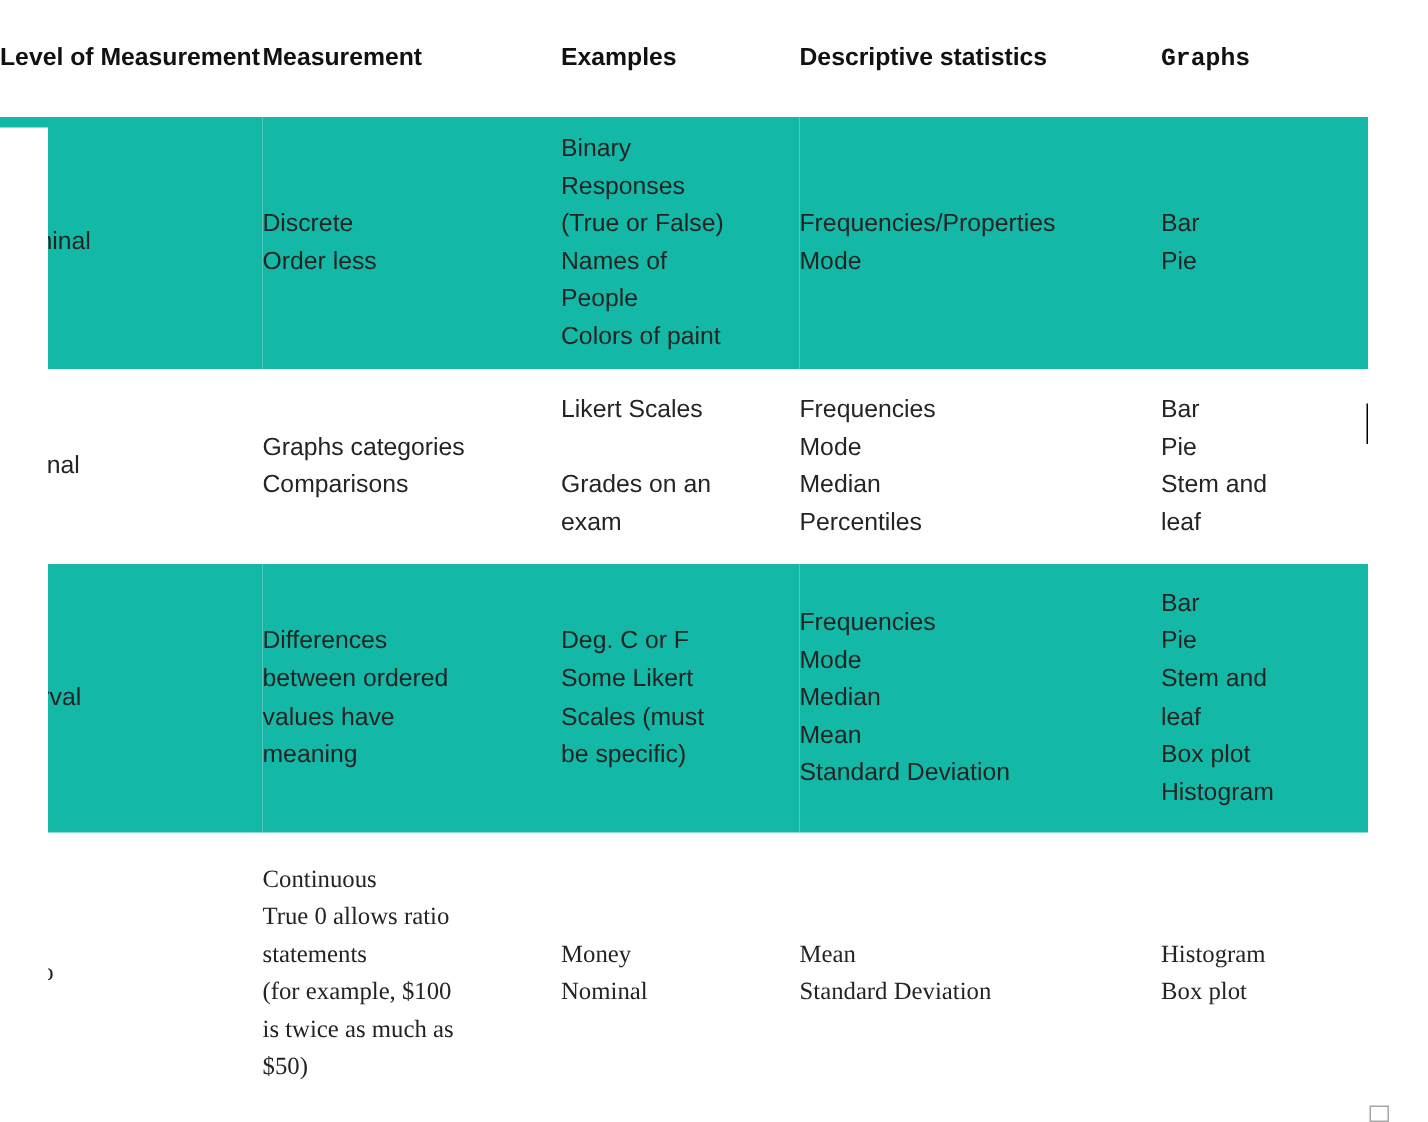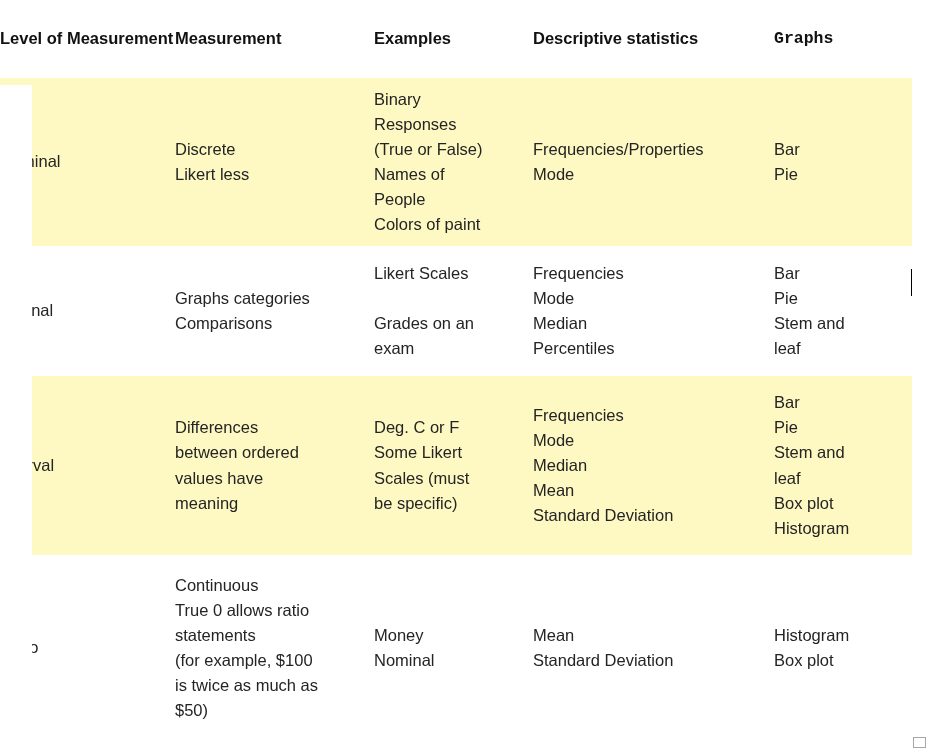--- a/index.html
+++ b/index.html
@@ -59,34 +59,34 @@
   thead th.hdr-pad    { padding-left: 0px; }
 
   tbody td {
     font-size: 16.5px;
     font-weight: normal;
     line-height: 1.52;
     color: #242424;
     white-space: pre-line;
   }
 
-  tbody tr.shaded td { background: #fef9c3; }
+  tbody tr.shaded td { background: #14b8a6; }
   tbody tr.shaded td.cell-pad,
   tbody tr td.cell-pad { background: #ffffff; }
 
   tbody td.cell-level  { padding-left: 48px; }
   tbody td.cell-props  { padding-left: 8px; }
   tbody td.cell-examp  { padding-left: 0px; }
   tbody td.cell-stats  { padding-left: 0px; }
   tbody td.cell-graphs { padding-left: 0px; }
 
   tbody tr.row-nominal  td { height: 168px; }
   tbody tr.row-ordinal  td { height: 130px; }
   tbody tr.row-interval td { height: 179px; }
-  tbody tr.row-ratio    td { height: 186px; }
+  tbody tr.row-ratio    td { height: 186px; font-family: Liberation Serif, serif; }
 
   
   .gutter {
     position: absolute;
     left: 0;
     top: 85px;
     width: 32px;
     height: 663px;
     background: #ffffff;
     pointer-events: none;
@@ -146,21 +146,21 @@
       <th class="hdr-examp">Examples</th>
       <th class="hdr-stats">Descriptive statistics</th>
       <th class="hdr-graphs">Graphs</th>
       <th class="hdr-pad cell-pad"></th>
     </tr>
   </thead>
   <tbody>
     <tr class="row-nominal shaded">
       <td class="cell-level">Nominal</td>
       <td class="cell-props">Discrete
-Likert less</td>
+Order less</td>
       <td class="cell-examp">Binary
 Responses
 (True or False)
 Names of
 People
 Colors of paint</td>
       <td class="cell-stats">Frequencies/Properties
 Mode</td>
       <td class="cell-graphs">Bar
 Pie</td>

